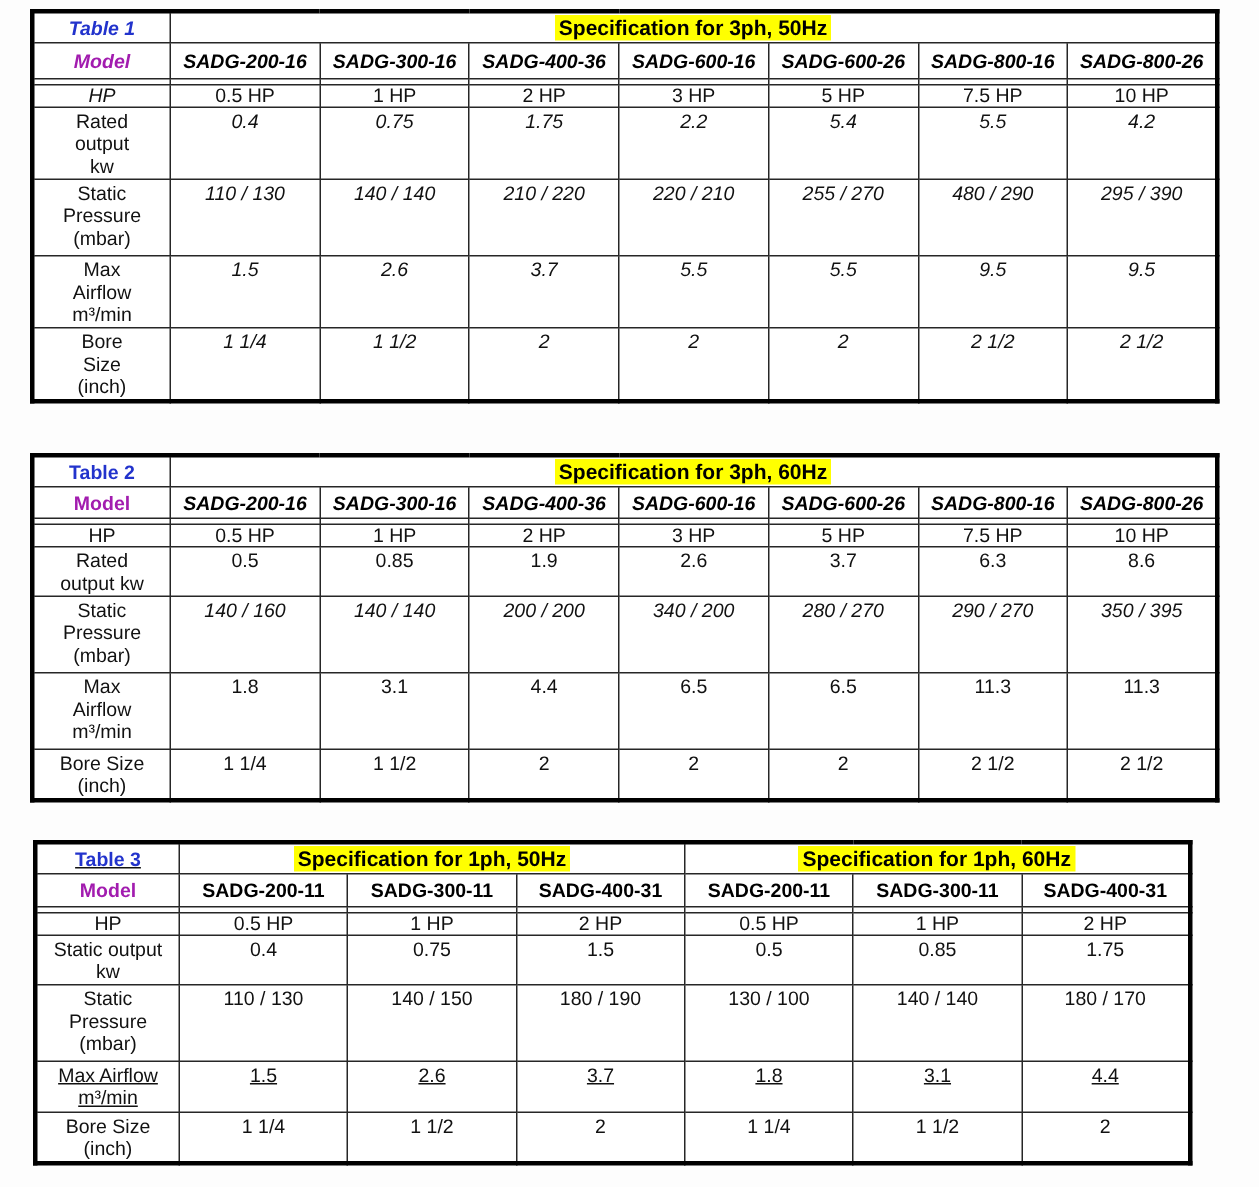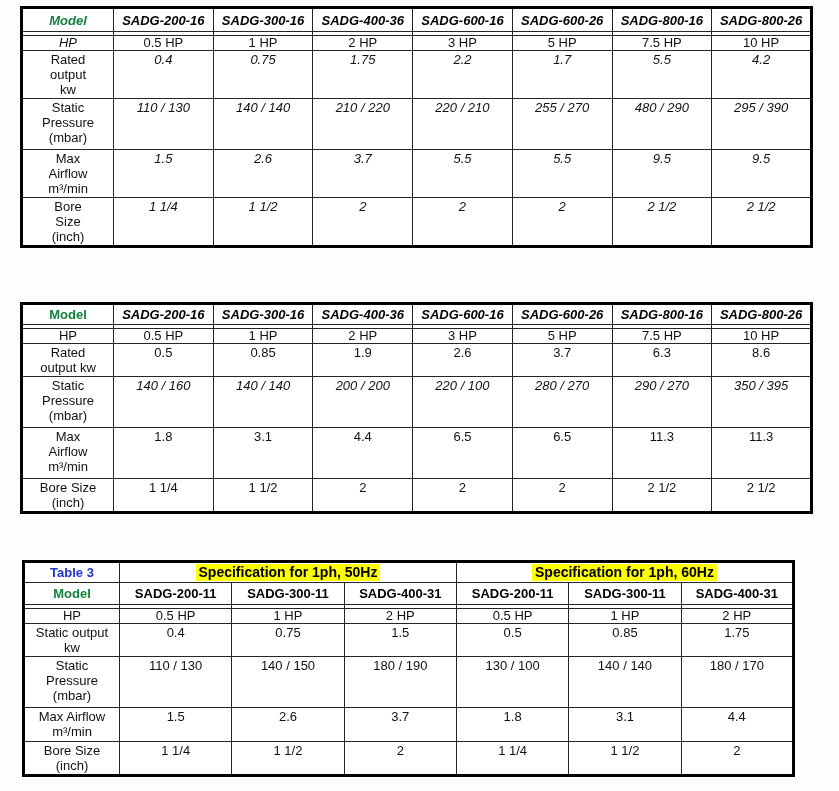--- a/index.html
+++ b/index.html
@@ -29,21 +29,21 @@
   .hl{
     display:inline-block;
     background:#ffff00;
     color:#000;
     font-weight:bold;
     font-size:14px;
     padding:0 3px;
     line-height:17px;
   }
   
-  td.model-label-cell{font-size:14px;font-weight:bold;color:#15803d;vertical-align:middle;}
+  td.model-label-cell{font-size:14px;font-weight:bold;color:#a21caf;vertical-align:middle;}
   td.model-name-cell{font-size:12.5px;font-weight:bold;color:#000000;vertical-align:middle;}
   
   tr.r-sp td{padding:0;border-top:1.5px solid #262626;border-bottom:1.5px solid #262626;}
   
   td.row-label{white-space:pre-line;line-height:15px;vertical-align:top;padding-top:2px;}
   td.value-cell{vertical-align:top;padding-top:2px;line-height:15px;}
   tr.r-hp td{vertical-align:middle;line-height:13px;padding-top:0;margin-top:28px;}
 
   
   #t1 td.table-label-cell,
@@ -67,39 +67,43 @@
   #t3 col.c-label{width:96px;}
 
   #t1 tr.r-title{height:20px;} #t1 tr.r-model{height:24px;} #t1 tr.r-sp{height:4px;}
   #t1 tr.r-hp{height:14px;} #t1 tr.r-rated{height:48px;} #t1 tr.r-static{height:51px;}
   #t1 tr.r-air{height:47px;} #t1 tr.r-bore{height:40px;}
 
   #t2 tr.r-title{height:19px;} #t2 tr.r-model{height:21px;} #t2 tr.r-sp{height:4px;}
   #t2 tr.r-hp{height:13px;} #t2 tr.r-rated{height:32px;} #t2 tr.r-static{height:51px;}
   #t2 tr.r-air{height:51px;} #t2 tr.r-bore{height:32px;}
 
-  #t3 tr.r-title{height:19px;} #t3 tr.r-model{height:22px;} #t3 tr.r-sp{height:4px;}
+  #t3 tr.r-title{height:19px;text-decoration:underline;} #t3 tr.r-model{height:22px;} #t3 tr.r-sp{height:4px;}
   #t3 tr.r-hp{height:14px;} #t3 tr.r-rated{height:31px;} #t3 tr.r-static{height:51px;}
-  #t3 tr.r-air{height:34px;} #t3 tr.r-bore{height:34px;}
+  #t3 tr.r-air{height:34px;text-decoration:underline;} #t3 tr.r-bore{height:34px;}
 </style>
 </head>
 <body>
 
 <table class="spec" id="t1">
   <colgroup>
       <col class="c-label">
       <col>
       <col>
       <col>
       <col>
       <col>
       <col>
       <col>
     </colgroup>
   <tbody>
+      <tr class="r-title">
+    <td class="table-label-cell">Table 1</td>
+    <td class="spec-heading-cell" colspan="7"><span class="hl">Specification for 3ph, 50Hz</span></td>
+  </tr>
   <tr class="r-model">
     <td class="model-label-cell">Model</td>
     <td class="model-name-cell">SADG-200-16</td>
     <td class="model-name-cell">SADG-300-16</td>
     <td class="model-name-cell">SADG-400-36</td>
     <td class="model-name-cell">SADG-600-16</td>
     <td class="model-name-cell">SADG-600-26</td>
     <td class="model-name-cell">SADG-800-16</td>
     <td class="model-name-cell">SADG-800-26</td>
   </tr>
@@ -124,21 +128,21 @@
     <td class="value-cell">10 HP</td>
   </tr>
   <tr class="r-rated">
     <td class="row-label">Rated
 output
 kw</td>
     <td class="value-cell">0.4</td>
     <td class="value-cell">0.75</td>
     <td class="value-cell">1.75</td>
     <td class="value-cell">2.2</td>
-    <td class="value-cell">1.7</td>
+    <td class="value-cell">5.4</td>
     <td class="value-cell">5.5</td>
     <td class="value-cell">4.2</td>
   </tr>
   <tr class="r-static">
     <td class="row-label">Static
 Pressure
 (mbar)</td>
     <td class="value-cell">110 / 130</td>
     <td class="value-cell">140 / 140</td>
     <td class="value-cell">210 / 220</td>
@@ -179,20 +183,24 @@
       <col class="c-label">
       <col>
       <col>
       <col>
       <col>
       <col>
       <col>
       <col>
     </colgroup>
   <tbody>
+      <tr class="r-title">
+    <td class="table-label-cell">Table 2</td>
+    <td class="spec-heading-cell" colspan="7"><span class="hl">Specification for 3ph, 60Hz</span></td>
+  </tr>
   <tr class="r-model">
     <td class="model-label-cell">Model</td>
     <td class="model-name-cell">SADG-200-16</td>
     <td class="model-name-cell">SADG-300-16</td>
     <td class="model-name-cell">SADG-400-36</td>
     <td class="model-name-cell">SADG-600-16</td>
     <td class="model-name-cell">SADG-600-26</td>
     <td class="model-name-cell">SADG-800-16</td>
     <td class="model-name-cell">SADG-800-26</td>
   </tr>
@@ -227,21 +235,21 @@
     <td class="value-cell">6.3</td>
     <td class="value-cell">8.6</td>
   </tr>
   <tr class="r-static">
     <td class="row-label">Static
 Pressure
 (mbar)</td>
     <td class="value-cell">140 / 160</td>
     <td class="value-cell">140 / 140</td>
     <td class="value-cell">200 / 200</td>
-    <td class="value-cell">220 / 100</td>
+    <td class="value-cell">340 / 200</td>
     <td class="value-cell">280 / 270</td>
     <td class="value-cell">290 / 270</td>
     <td class="value-cell">350 / 395</td>
   </tr>
   <tr class="r-air">
     <td class="row-label">Max
 Airflow
 m³/min</td>
     <td class="value-cell">1.8</td>
     <td class="value-cell">3.1</td>

